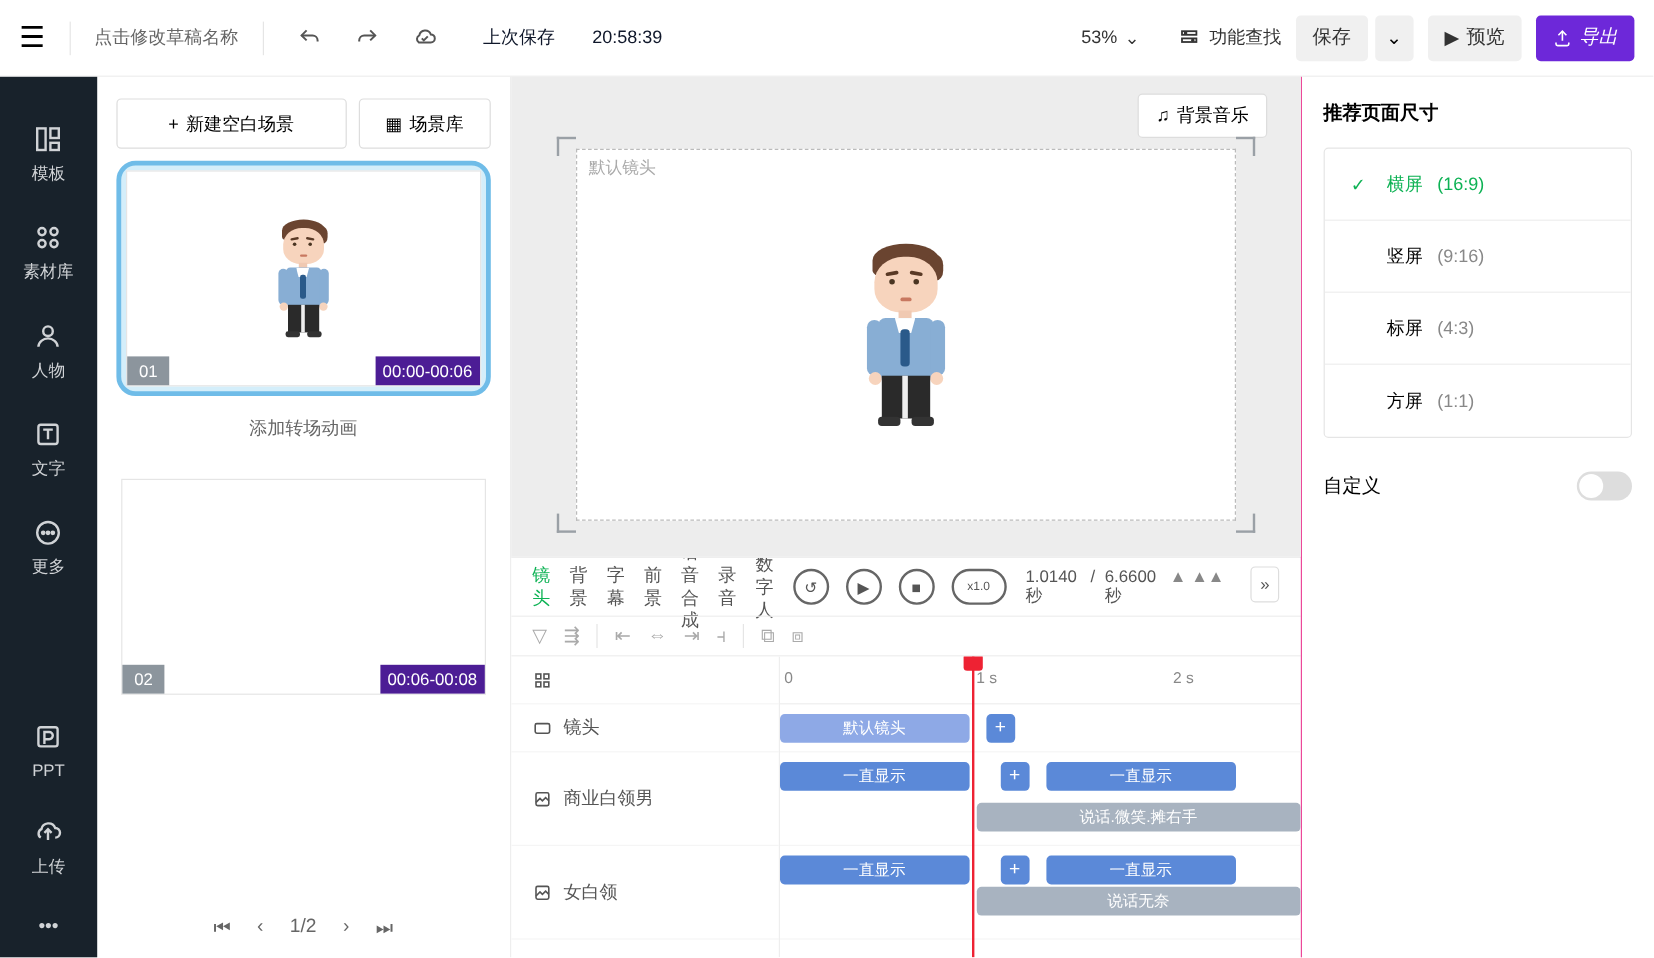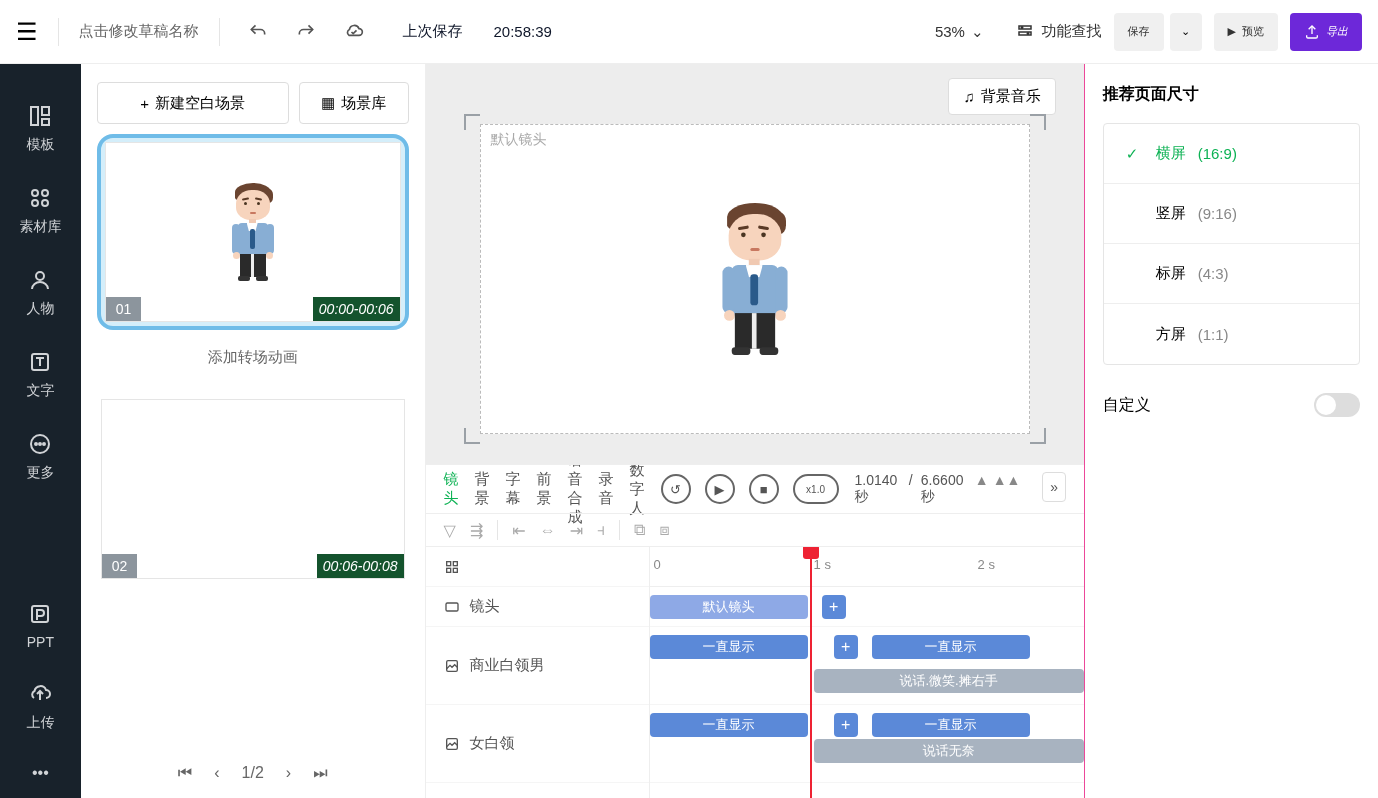--- a/index.html
+++ b/index.html
@@ -6,40 +6,40 @@
 body { width: 1378px; height: 798px; overflow: hidden; background: #fff; }
 .topbar { height: 64px; display: flex; align-items: center; padding: 0 16px; border-bottom: 1px solid #eee; gap: 12px; }
 .menu-icon { font-size: 24px; cursor: pointer; }
 .divider-v { width: 1px; height: 28px; background: #e5e5e5; margin: 0 8px; }
 .draft-name { color: #666; font-size: 15px; }
 .ico-btn { width: 36px; height: 36px; display: flex; align-items: center; justify-content: center; cursor: pointer; color: #555; font-size: 18px; }
 .save-text { color: #0f172a; font-size: 15px; margin-left: 19px; }
 .spacer { flex: 1; }
 .zoom { color: #333; font-size: 15px; display: flex; align-items: center; gap: 6px; cursor: pointer; }
 .fn-search { display: flex; align-items: center; gap: 8px; color: #333; font-size: 15px; cursor: pointer; margin-left: 20px; }
-.btn { height: 38px; padding: 0 14px; border-radius: 4px; display: flex; align-items: center; gap: 6px; font-size: 11px; cursor: pointer; border: none; }
+.btn { height: 38px; padding: 0 14px; border-radius: 4px; display: flex; align-items: center; gap: 6px; font-size: 16px; cursor: pointer; border: none; }
 .btn-save { background: #f0f0f0; color: #333; }
 .btn-save-arrow { background: #f0f0f0; width: 32px; justify-content: center; margin-left: -6px; }
 .btn-preview { background: #f0f0f0; color: #333; }
 .btn-export { background: #6d28d9; color: #fff; font-style: italic; }
 .main { display: flex; height: 734px; }
 .sidebar { width: 92px; background: #18222b; color: #d0d3d6; display: flex; flex-direction: column; align-items: center; padding-top: 24px; }
 .sb-item { width: 100%; display: flex; flex-direction: column; align-items: center; gap: 8px; padding: 16px 0; cursor: pointer; font-size: 14px; }
 .sb-item svg { width: 24px; height: 24px; }
 .sb-gap { flex: 1; }
 .sb-more { padding: 16px 0; cursor: pointer; }
 .scenes { width: 388px; border-right: 1px solid #eee; display: flex; flex-direction: column; padding: 18px 16px 0; }
 .scene-btns { display: flex; gap: 10px; }
 .scene-btn { flex: 1; height: 42px; border: 1px solid #ddd; border-radius: 4px; background: #fff; display: flex; align-items: center; justify-content: center; gap: 6px; font-size: 15px; cursor: pointer; }
 .scene-lib { flex: 0 0 110px; }
 .scene-card { margin-top: 10px; border-radius: 16px; position: relative; border: 4px solid transparent; }
 .scene-card.active { border-color: #6fbce8; background: #d4eefa; padding: 4px; }
 .scene-thumb { width: 100%; height: 180px; background: #fff; border: 1px solid #e5e5e5; display: flex; align-items: center; justify-content: center; position: relative; }
 .scene-num { position: absolute; left: 0; bottom: 0; background: rgba(120,130,140,.85); color: #fff; font-size: 14px; padding: 4px 10px; }
-.scene-time { position: absolute; right: 0; bottom: 0; background: #14532d; color: #fff; font-size: 14px; padding: 4px 6px; font-style: italic; }
+.scene-time { position: absolute; right: 0; bottom: 0; background: #4c1d95; color: #fff; font-size: 14px; padding: 4px 6px; }
 .transition { text-align: center; color: #666; font-size: 15px; margin: 18px 0; cursor: pointer; }
 .pager { height: 50px; display: flex; align-items: center; justify-content: center; gap: 22px; color: #666; margin-top: auto; }
 .pager-btn { cursor: pointer; font-size: 16px; }
 .canvas-col { flex: 1; display: flex; flex-direction: column; }
 .canvas-area { height: 400px; background: #ededed; position: relative; padding: 20px; }
 .bgm-btn { position: absolute; right: 28px; top: 14px; background: #fff; border: 1px solid #ddd; border-radius: 4px; padding: 8px 14px; display: flex; align-items: center; gap: 6px; font-size: 15px; cursor: pointer; }
 .canvas-bracket { position: relative; height: 100%; }
 .bracket { position: absolute; width: 16px; height: 16px; border: 2px solid #9aa0a6; }
 .bracket.tl { top: 30px; left: 18px; border-right: none; border-bottom: none; }
 .bracket.tr { top: 30px; right: 18px; border-left: none; border-bottom: none; }

